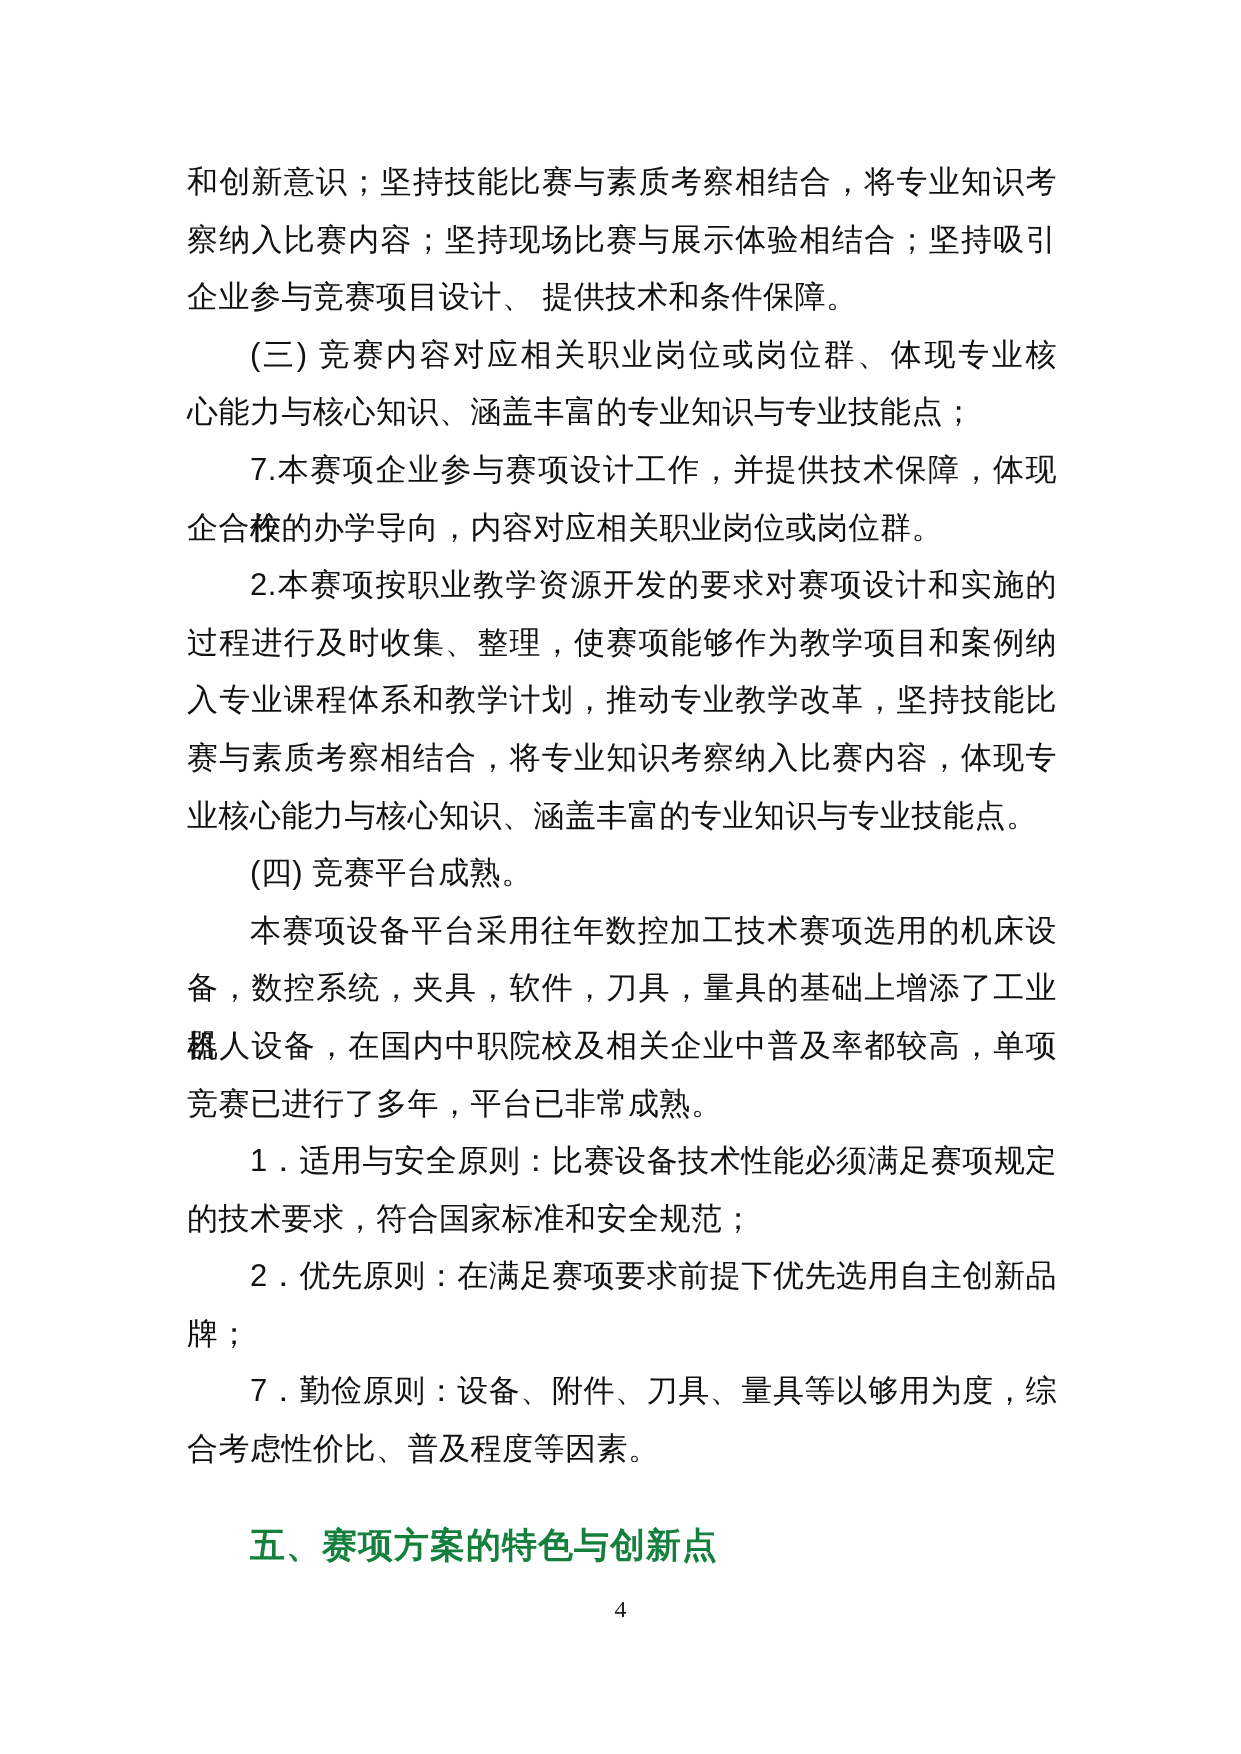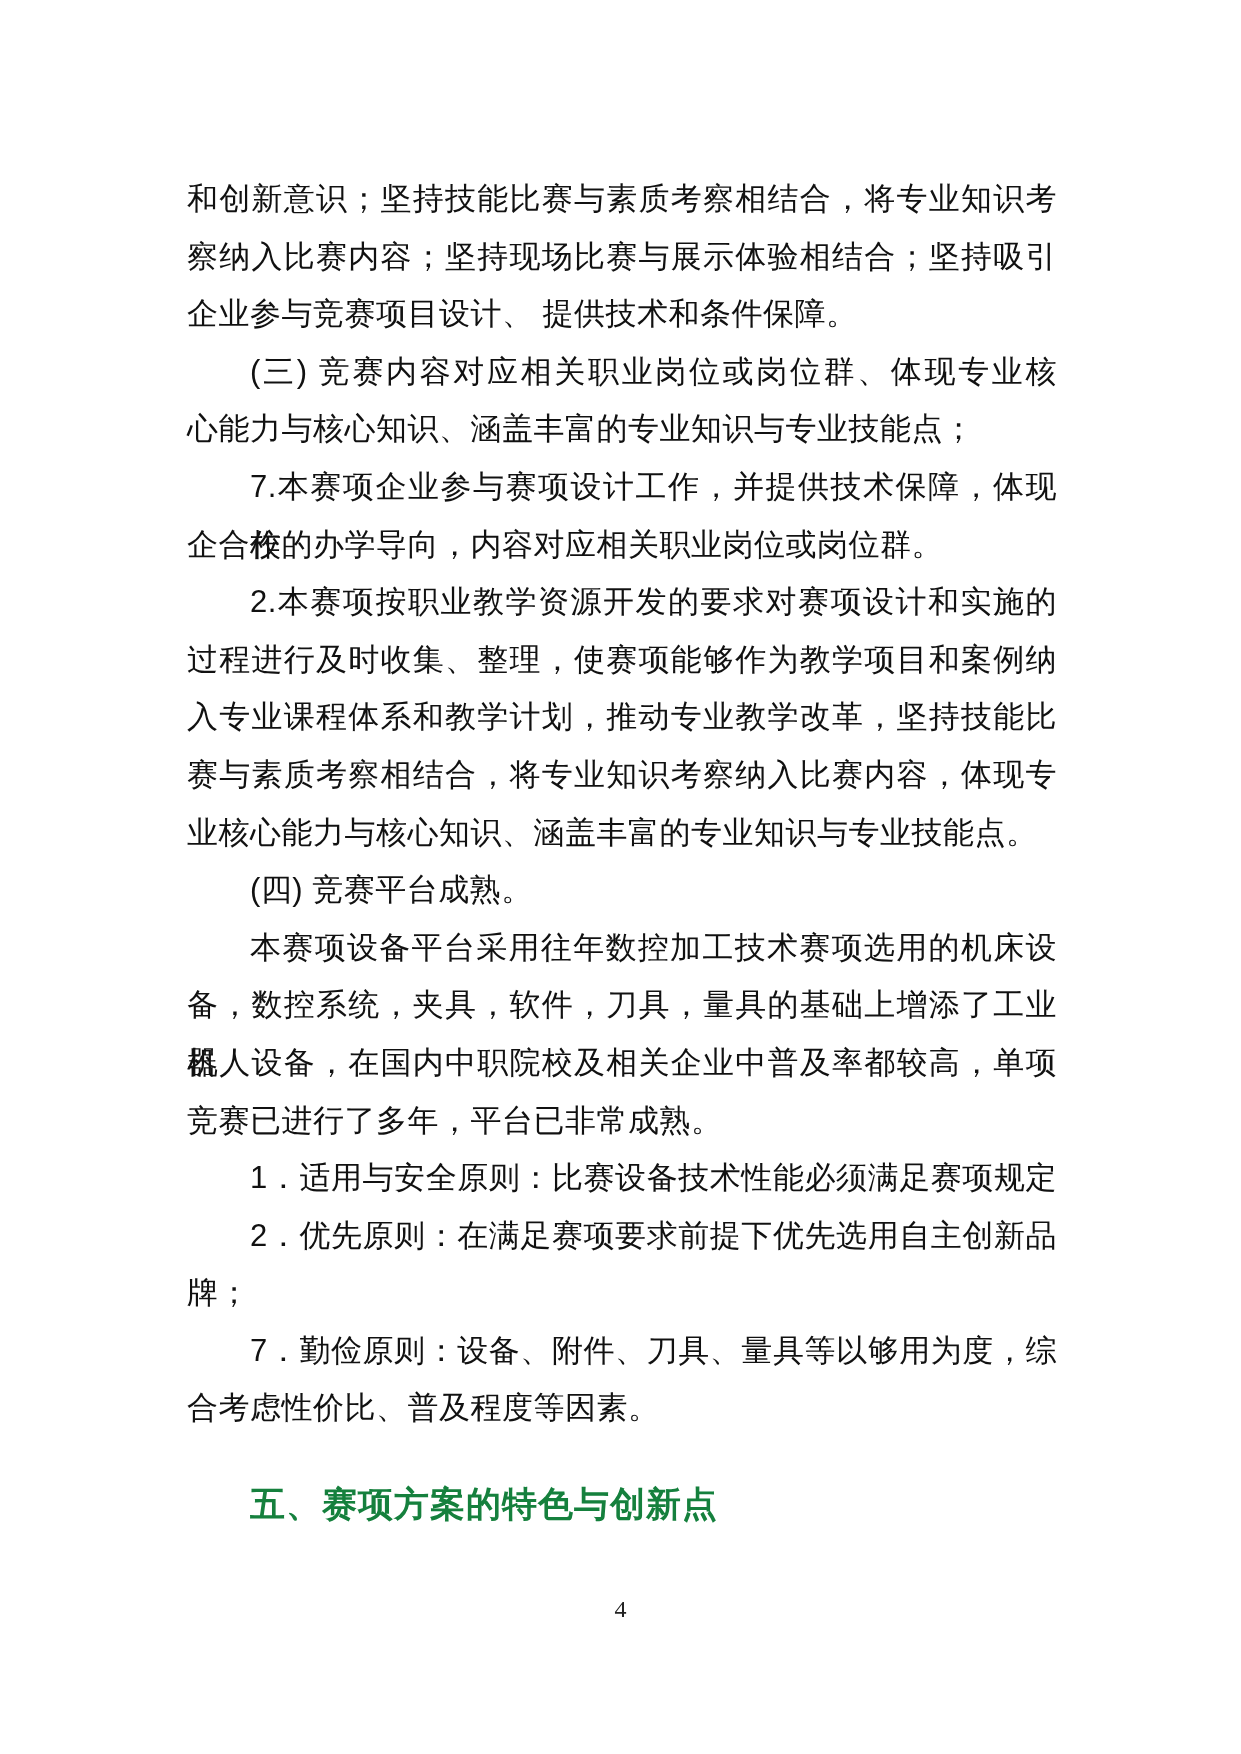--- a/index.html
+++ b/index.html
@@ -12,21 +12,21 @@
     width: 1241px;
     height: 1754px;
     background: #ffffff;
     overflow: hidden;
     font-family: "Liberation Sans", sans-serif;
     color: #111111;
   }
   .text-block {
     position: absolute;
     left: 187px;
-    top: 170px;
+    top: 153px;
     width: 870px;
   }
   .line {
     font-size: 31px;
     line-height: 57.6px;
     height: 57.6px;
     white-space: pre-wrap;
     letter-spacing: 0.5px;
     text-align: left;
   }
@@ -77,20 +77,21 @@
     <div class="line just">过程进行及时收集、整理，使赛项能够作为教学项目和案例纳</div>
     <div class="line just">入专业课程体系和教学计划，推动专业教学改革，坚持技能比</div>
     <div class="line just">赛与素质考察相结合，将专业知识考察纳入比赛内容，体现专</div>
     <div class="line">业核心能力与核心知识、涵盖丰富的专业知识与专业技能点。</div>
     <div class="line ind">(四) 竞赛平台成熟。</div>
     <div class="line just ind">本赛项设备平台采用往年数控加工技术赛项选用的机床设</div>
     <div class="line just">备，数控系统，夹具，软件，刀具，量具的基础上增添了工业机</div>
     <div class="line just">器人设备，在国内中职院校及相关企业中普及率都较高，单项</div>
     <div class="line">竞赛已进行了多年，平台已非常成熟。</div>
     <div class="line just ind">1．适用与安全原则：比赛设备技术性能必须满足赛项规定</div>
+    <div class="line">的技术要求，符合国家标准和安全规范；</div>
     <div class="line just ind">2．优先原则：在满足赛项要求前提下优先选用自主创新品</div>
     <div class="line">牌；</div>
     <div class="line just ind">7．勤俭原则：设备、附件、刀具、量具等以够用为度，综</div>
     <div class="line">合考虑性价比、普及程度等因素。</div>
 
     <div class="heading">五、赛项方案的特色与创新点</div>
   </div>
 
   <div class="page-number">4</div>
 

